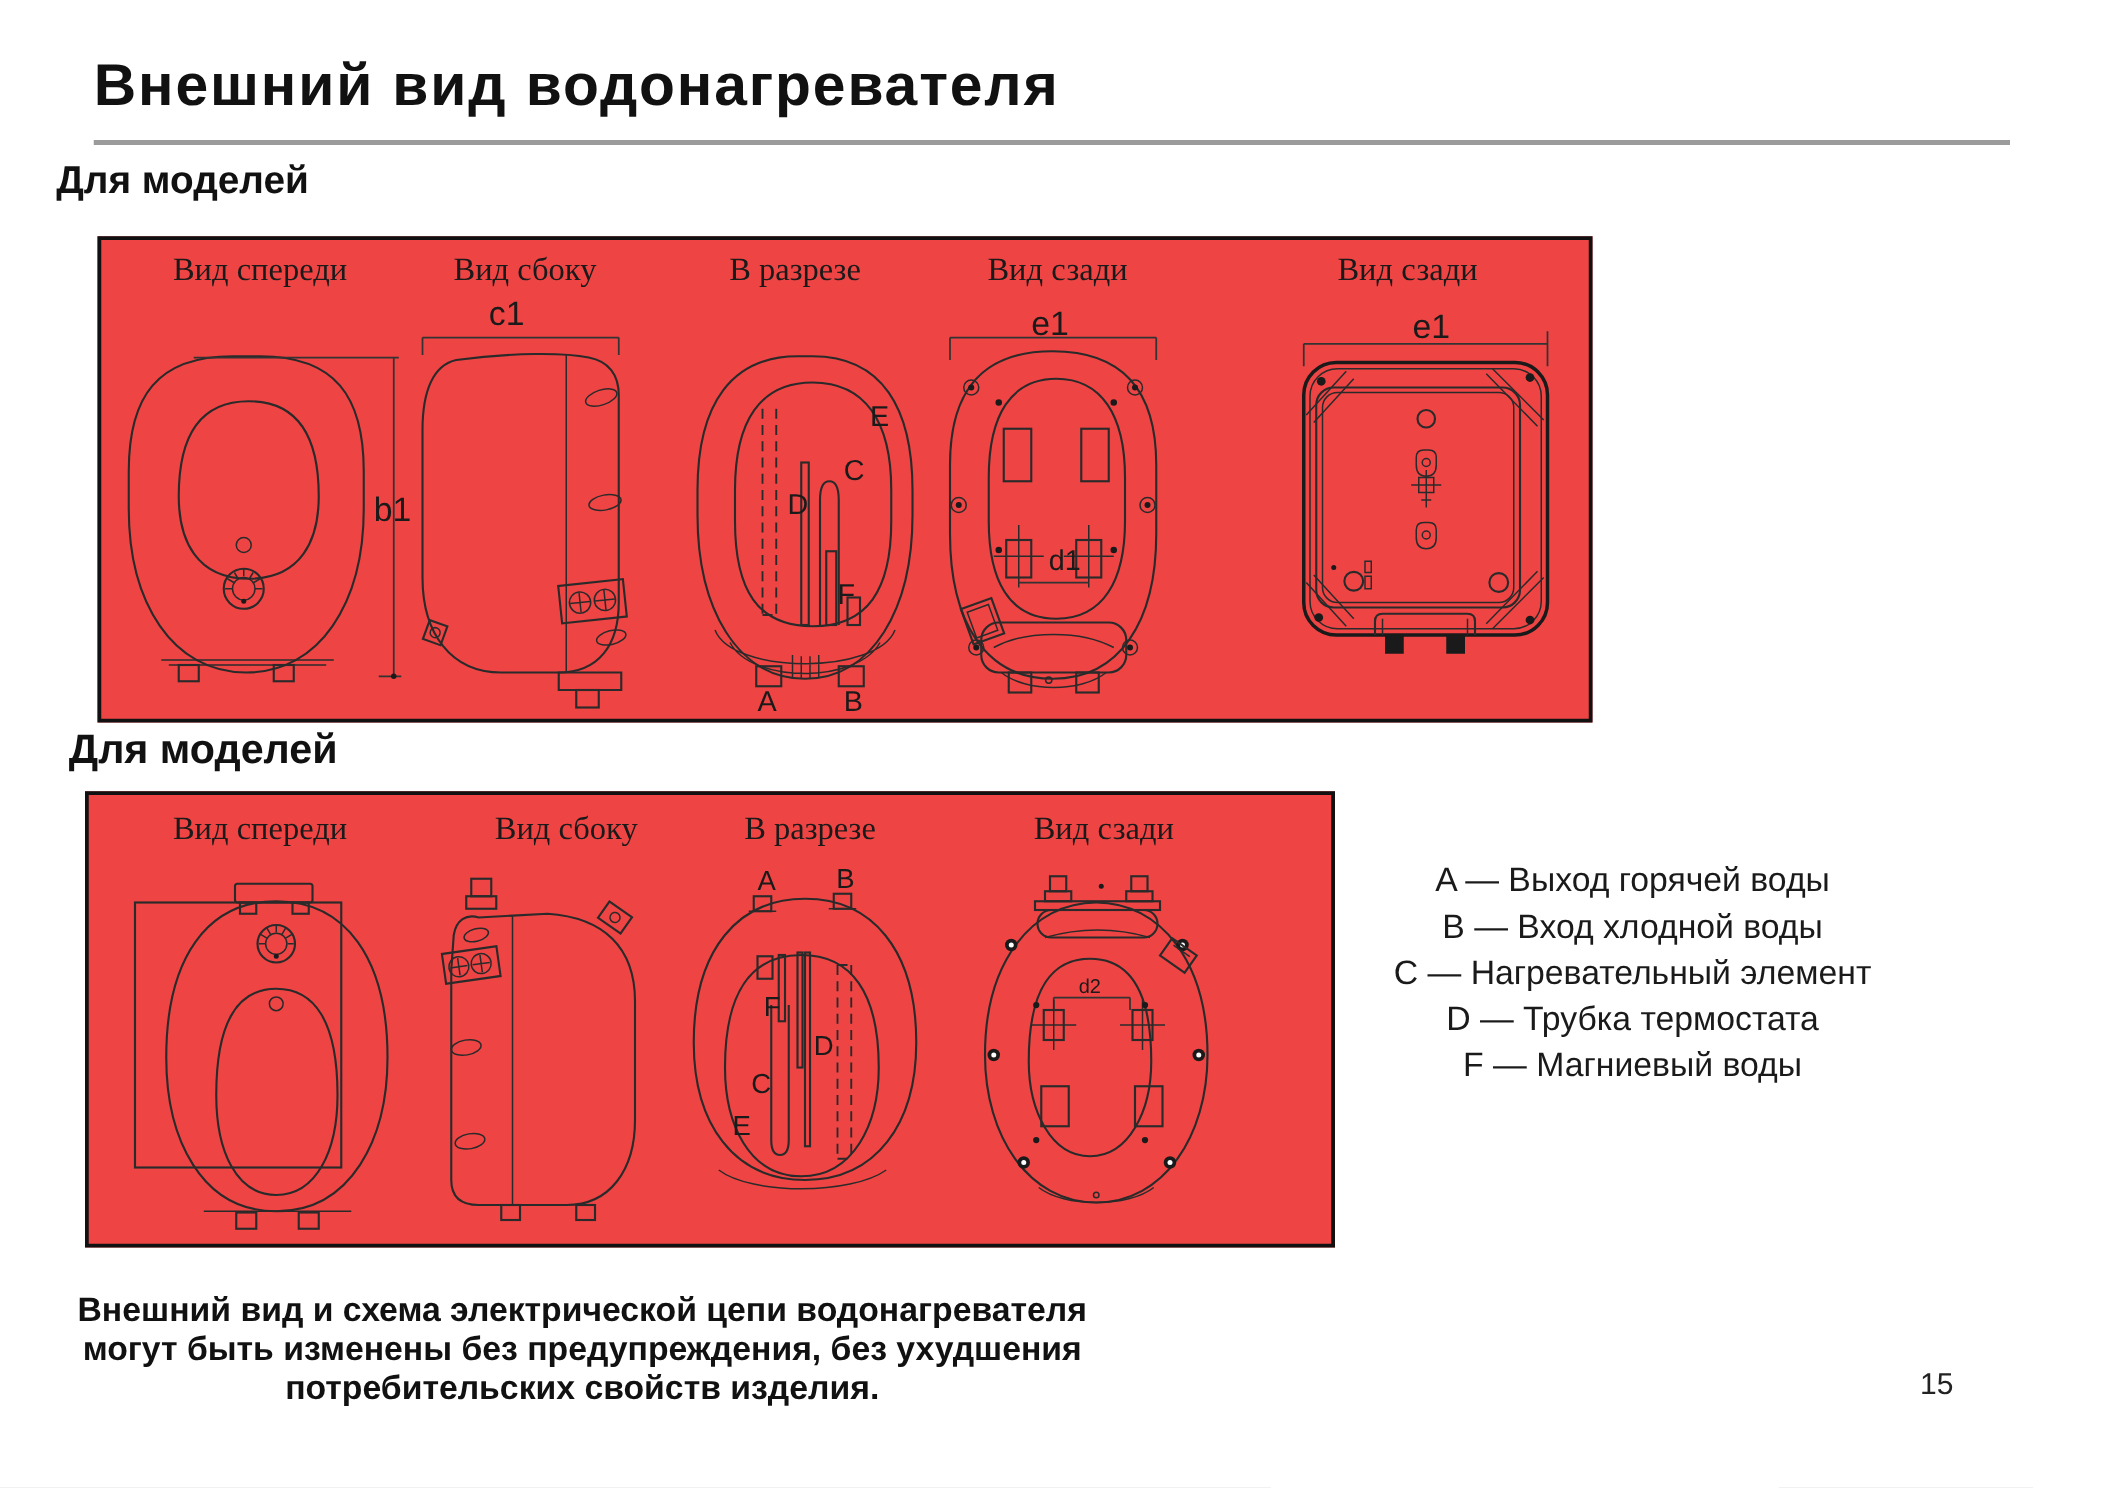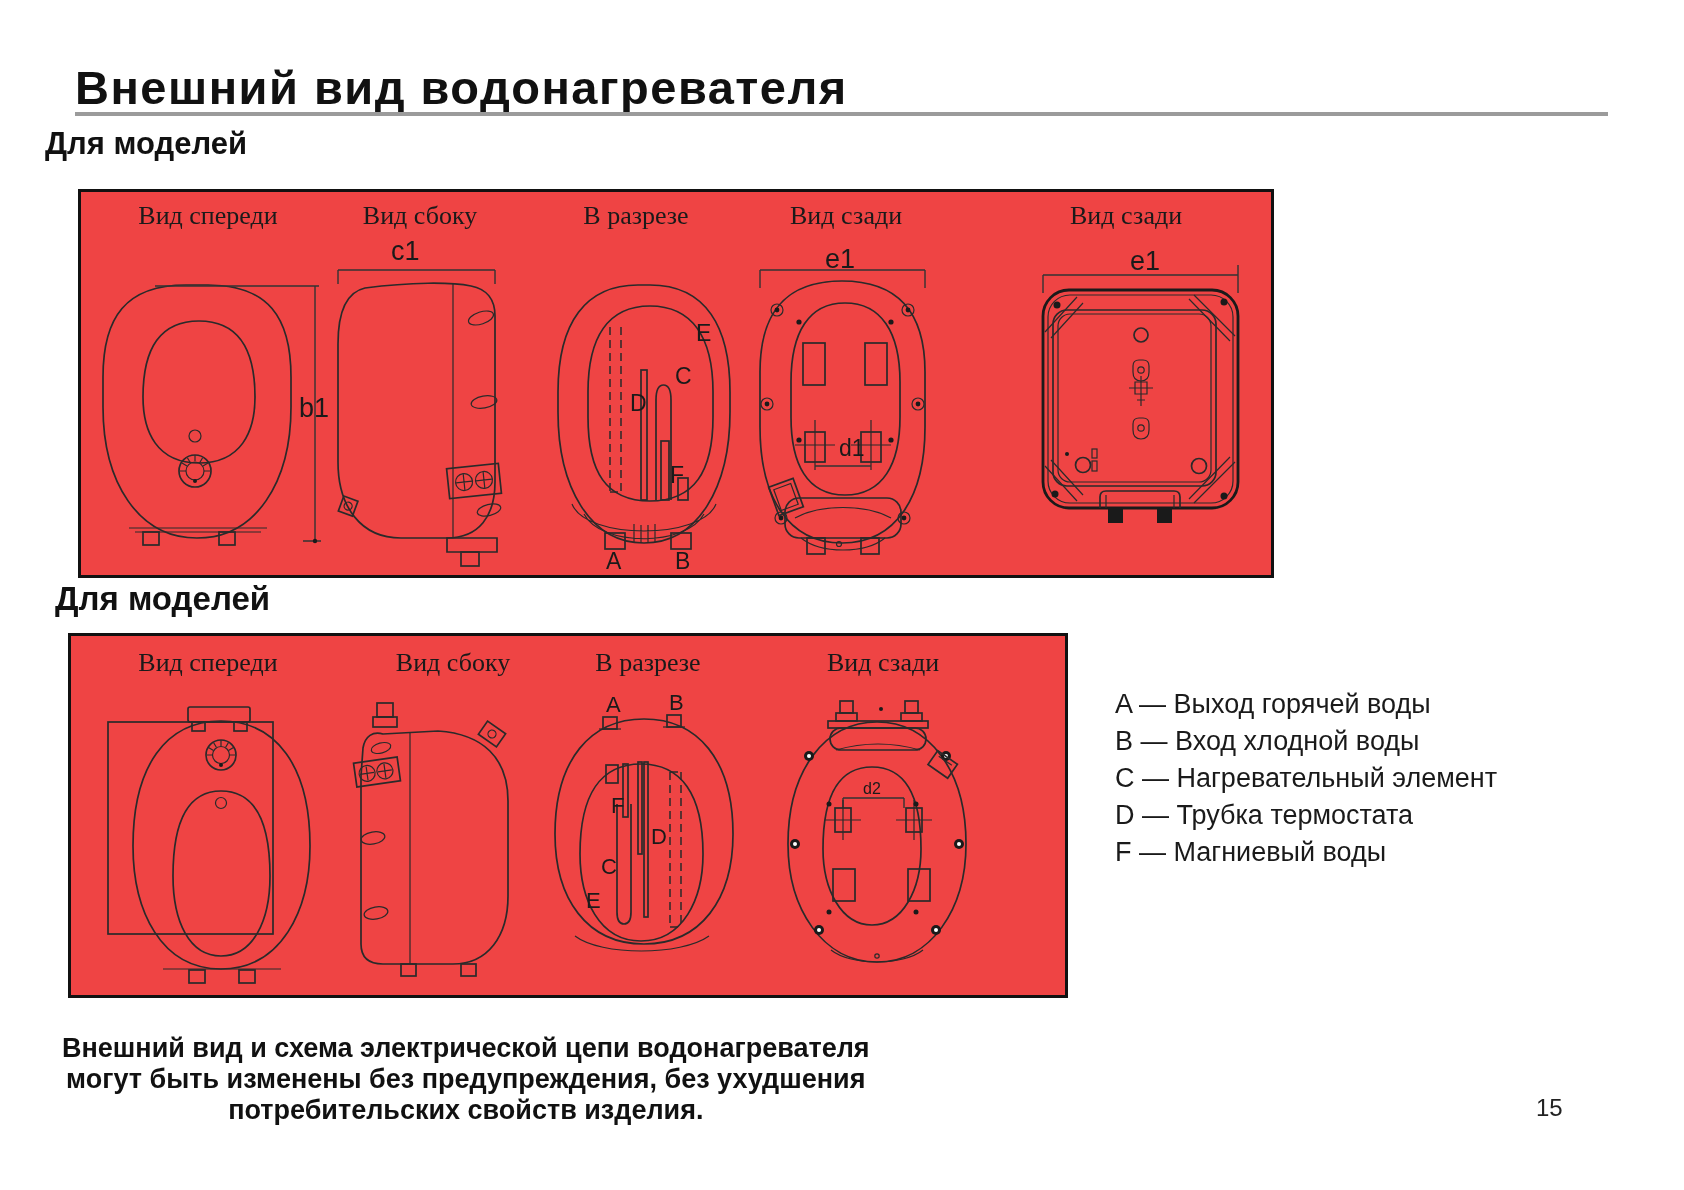--- a/index.html
+++ b/index.html
@@ -4,37 +4,37 @@
 <style>
   html,body{margin:0;padding:0;background:#e8e8e8;}
   .page{position:relative;width:1684px;height:1190px;background:#ffffff;font-family:"Liberation Sans",sans-serif;color:#1a1a1a;overflow:hidden;}
   .abs{position:absolute;}
   .title{font-size:47px;font-weight:700;letter-spacing:1.5px;color:#111;white-space:nowrap;}
   .rule{background:#9b9b9b;height:4px;}
   .h2{font-size:31px;font-weight:700;color:#111;white-space:nowrap;}
   .h2b{font-size:33px;font-weight:700;color:#111;white-space:nowrap;}
   .dbox{border:3px solid #111;background:#ef4444;}
   .vlabel{font-family:"Liberation Serif",serif;font-size:26px;color:#1a1a1a;width:240px;text-align:center;white-space:nowrap;}
-  .legend-row{font-size:27px;color:#1a1a1a;height:37px;white-space:nowrap;}
+  .legend-row{font-size:27px;color:#1a1a1a;height:37px;white-space:nowrap;text-align:center;}
   .note-line{font-size:27px;font-weight:700;color:#111;line-height:31px;white-space:nowrap;}
   .pagenum{font-size:24px;color:#222;}
   svg text{font-family:"Liberation Sans",sans-serif;fill:#1a1a1a;}
   svg .ln{stroke:#2a2a2a;fill:none;stroke-width:1.7;}
   svg .tn{stroke:#2a2a2a;fill:none;stroke-width:1.2;}
   svg .bd{stroke:#1a1a1a;fill:none;stroke-width:2.8;}
   svg .dim{stroke:#333;fill:none;stroke-width:1.4;}
   svg .dash{stroke:#2a2a2a;fill:none;stroke-width:1.5;stroke-dasharray:8 5;}
   svg .fl{fill:#1a1a1a;stroke:none;}
 </style>
 </head>
 <body>
 
 <div class="page">
 
-  <div class="abs title" style="left:75px;top:40px;margin-top:20px;">Внешний вид водонагревателя</div>
+  <div class="abs title" style="left:75px;top:40px;">Внешний вид водонагревателя</div>
   <div class="abs rule" style="left:75px;top:112px;width:1533px;"></div>
 
   <div class="abs h2" style="left:45px;top:126px;">Для моделей</div>
 
   <div class="abs dbox" style="left:78px;top:189px;width:1190px;height:383px;">
 
     <div class="abs vlabel" style="left:7px;top:9px;">Вид спереди</div>
     <div class="abs vlabel" style="left:219px;top:9px;">Вид сбоку</div>
     <div class="abs vlabel" style="left:435px;top:9px;">В разрезе</div>
     <div class="abs vlabel" style="left:645px;top:9px;">Вид сзади</div>

